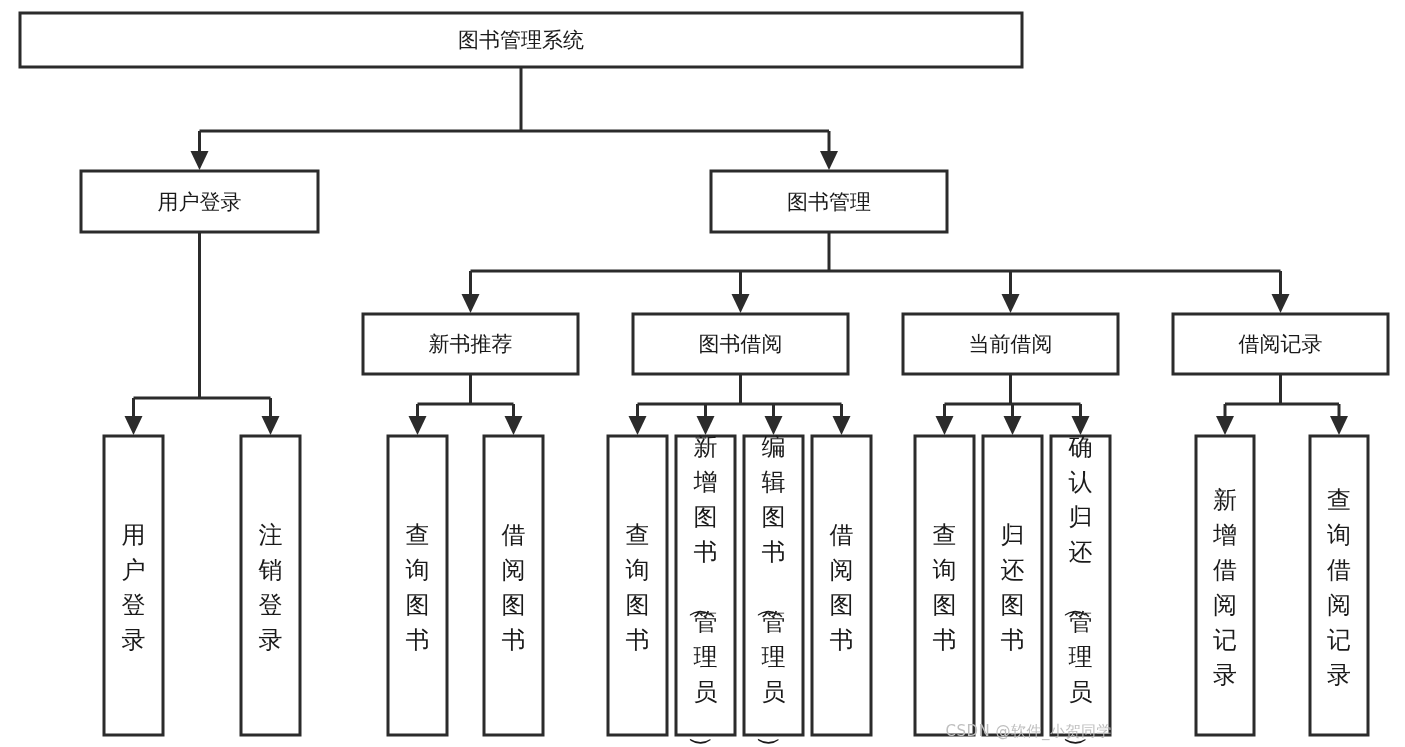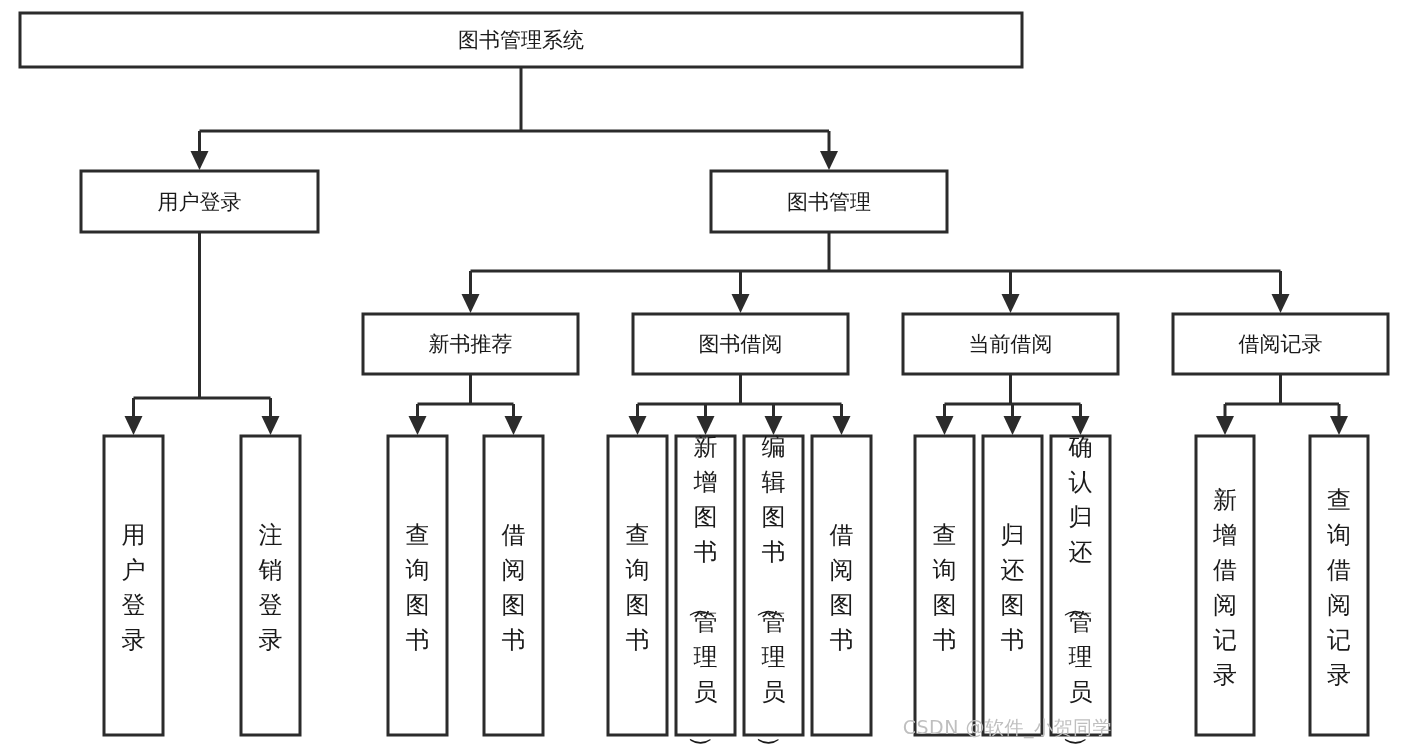--- a/index.html
+++ b/index.html
@@ -25,21 +25,21 @@
   .leaf-label{
     font-family:"DejaVu Sans","Liberation Sans",sans-serif;
     fill:#1a1a1a;
     font-size:24px;
     text-anchor:middle;
   }
   .watermark{
     position:absolute;
     right:8px;bottom:6px;
     font-family:"DejaVu Sans","Liberation Sans",sans-serif;
-    font-size:19px;
+    font-size:15px;
     color:#bfbfbf;
     letter-spacing:.5px;
     white-space:nowrap;
     user-select:none;
   }
 </style>
 </head>
 <body>
 
 <div id="diagram-root">

